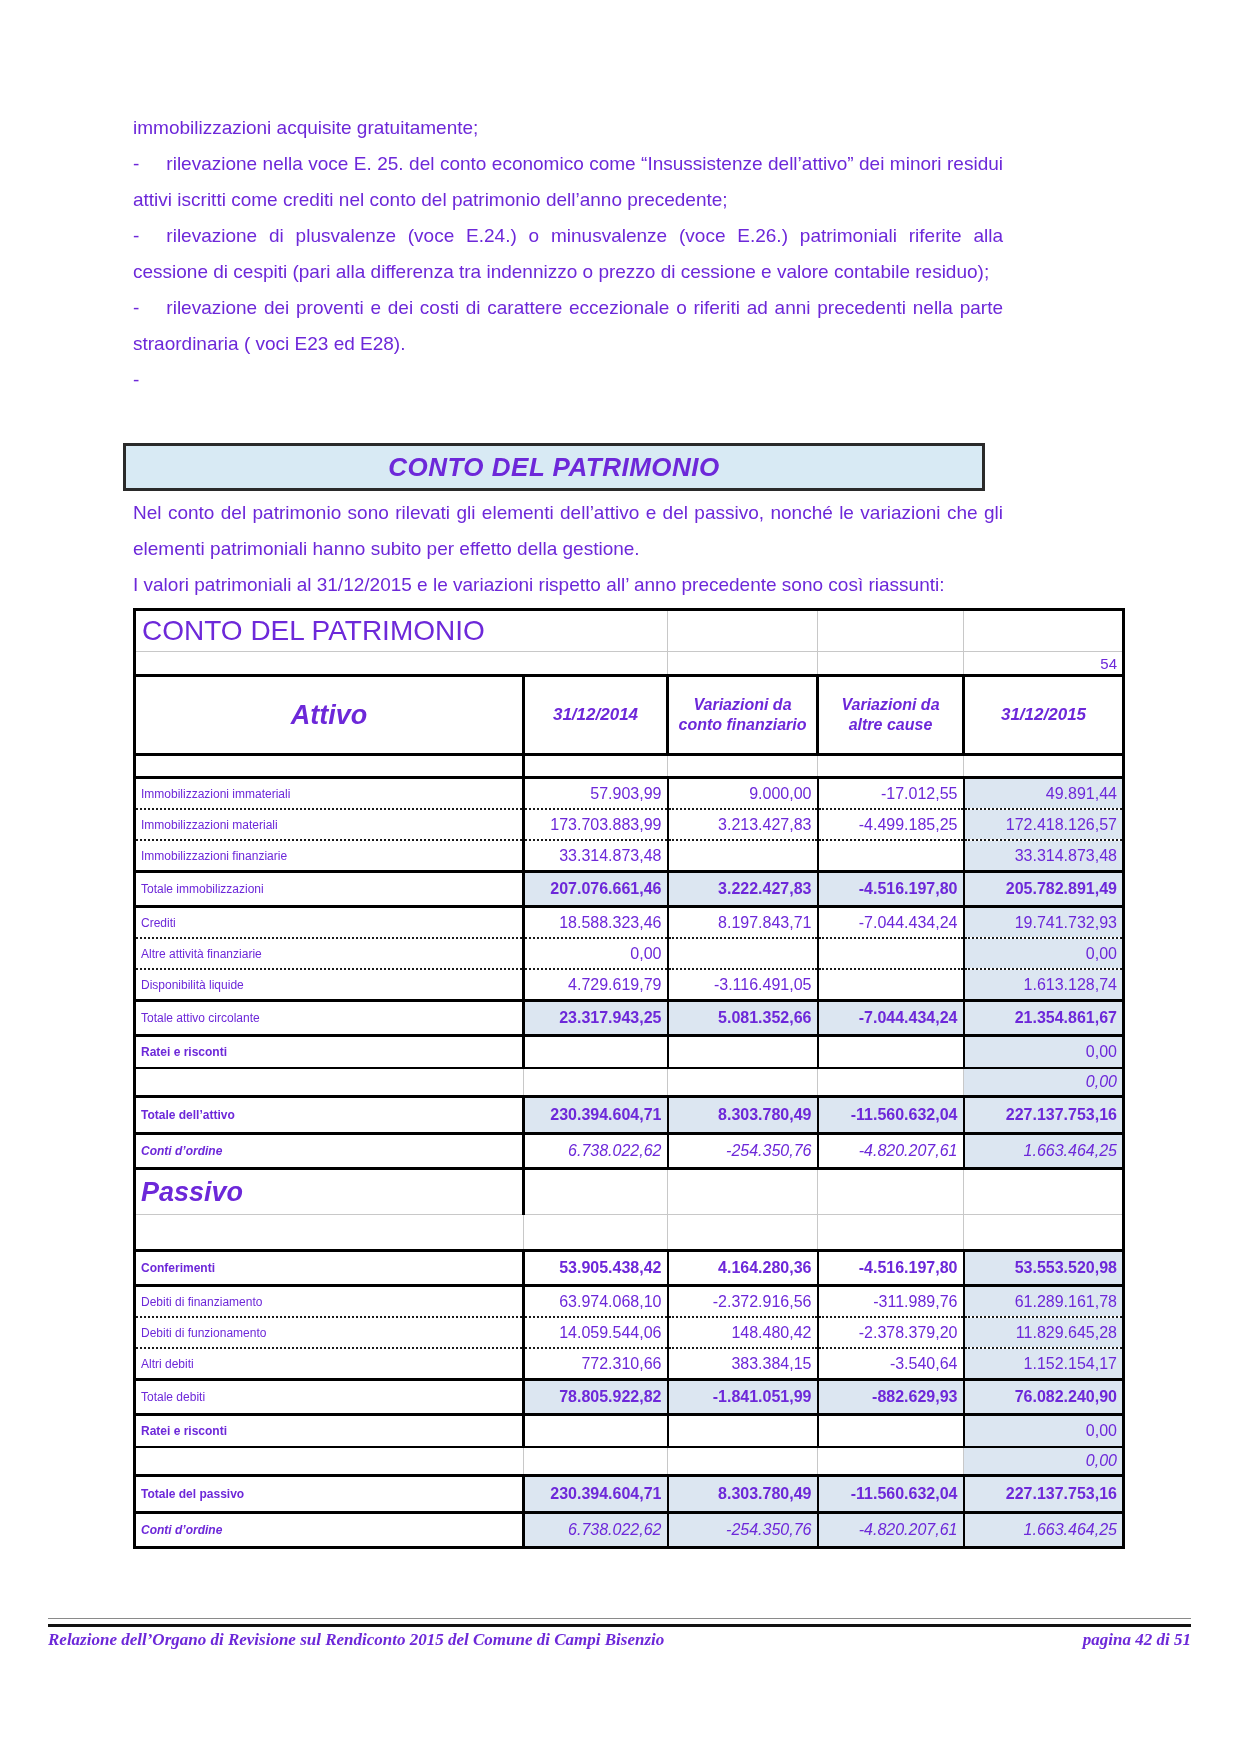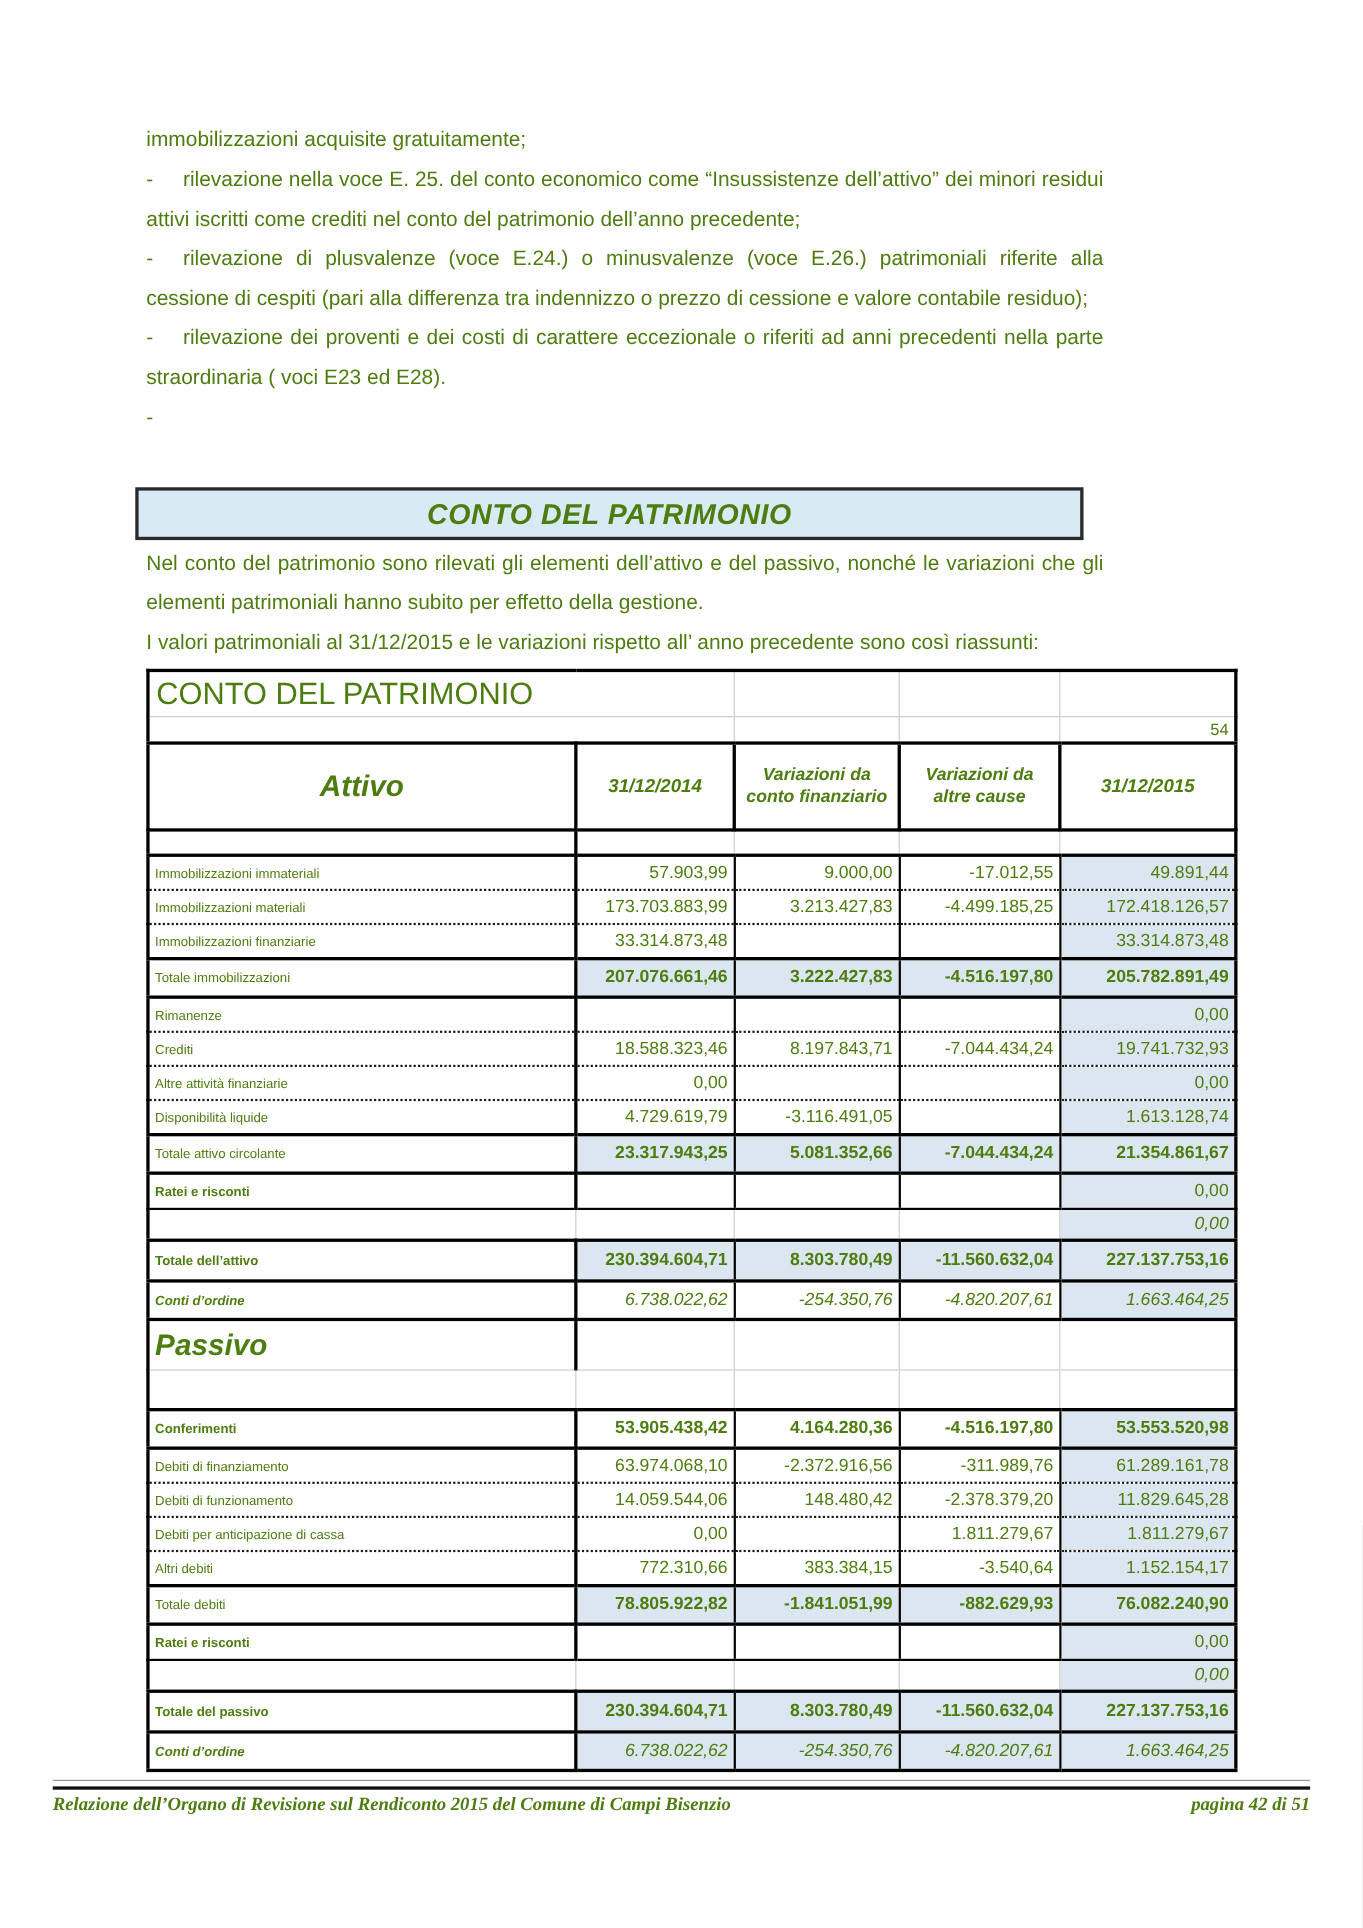--- a/index.html
+++ b/index.html
@@ -1,21 +1,21 @@
 <!DOCTYPE html>
 <html style="--cell-blue: #dce6f1; --title-box-bg: #d8eaf4;"><head>
 <meta charset="utf-8">
 <style>
   html,body{margin:0;padding:0;background:#9e9e9e;}
   .page{
     position:relative;
     width:1239px;height:1753px;
     background:#ffffff;
     font-family:"Liberation Sans", sans-serif;
-    color:#4d7c0f;
+    color:#6d28d9;
     overflow:hidden;
     margin:0 auto;
   }
   
   .intro{
     position:absolute;left:133px;top:110px;width:870px;
     font-size:19px;line-height:36px;
   }
   .intro p{margin:0;text-align:justify;}
   .bgap{display:inline-block;width:27px;}
@@ -190,27 +190,20 @@
           <td class="num c4">33.314.873,48</td>
         </tr>
         <tr class="r-total blue-all">
           <td class="lab">Totale immobilizzazioni</td>
           <td class="num c1">207.076.661,46</td>
           <td class="num c2">3.222.427,83</td>
           <td class="num c3">-4.516.197,80</td>
           <td class="num c4">205.782.891,49</td>
         </tr>
         <tr class="r-item dotted blue-last">
-          <td class="lab">Rimanenze</td>
-          <td class="num c1"></td>
-          <td class="num c2"></td>
-          <td class="num c3"></td>
-          <td class="num c4">0,00</td>
-        </tr>
-        <tr class="r-item dotted blue-last">
           <td class="lab">Crediti</td>
           <td class="num c1">18.588.323,46</td>
           <td class="num c2">8.197.843,71</td>
           <td class="num c3">-7.044.434,24</td>
           <td class="num c4">19.741.732,93</td>
         </tr>
         <tr class="r-item dotted blue-last">
           <td class="lab">Altre attività finanziarie</td>
           <td class="num c1">0,00</td>
           <td class="num c2"></td>
@@ -286,27 +279,20 @@
           <td class="num c2">-2.372.916,56</td>
           <td class="num c3">-311.989,76</td>
           <td class="num c4">61.289.161,78</td>
         </tr>
         <tr class="r-item dotted blue-last">
           <td class="lab">Debiti di funzionamento</td>
           <td class="num c1">14.059.544,06</td>
           <td class="num c2">148.480,42</td>
           <td class="num c3">-2.378.379,20</td>
           <td class="num c4">11.829.645,28</td>
-        </tr>
-        <tr class="r-item dotted blue-last">
-          <td class="lab">Debiti per anticipazione di cassa</td>
-          <td class="num c1">0,00</td>
-          <td class="num c2"></td>
-          <td class="num c3">1.811.279,67</td>
-          <td class="num c4">1.811.279,67</td>
         </tr>
         <tr class="r-item blue-last">
           <td class="lab">Altri debiti</td>
           <td class="num c1">772.310,66</td>
           <td class="num c2">383.384,15</td>
           <td class="num c3">-3.540,64</td>
           <td class="num c4">1.152.154,17</td>
         </tr>
         <tr class="r-total blue-all">
           <td class="lab">Totale debiti</td>

